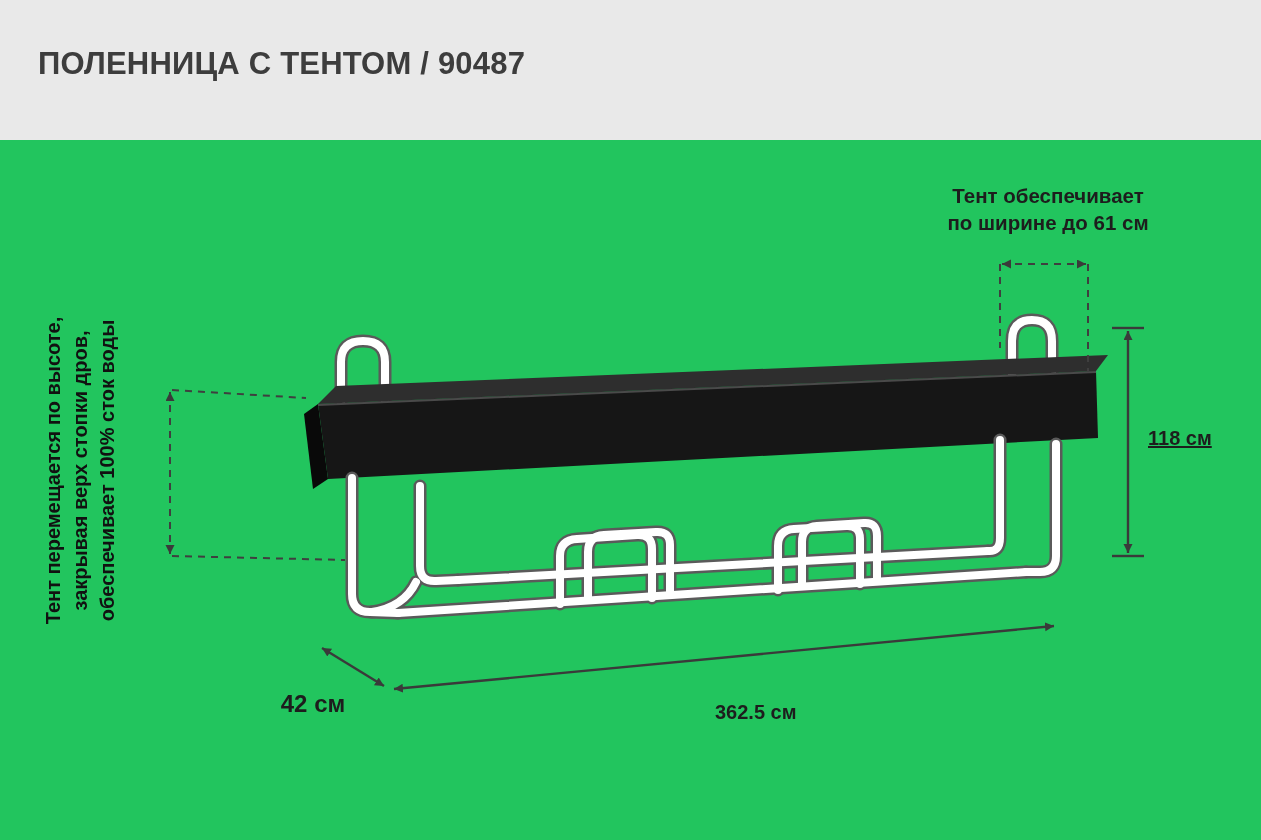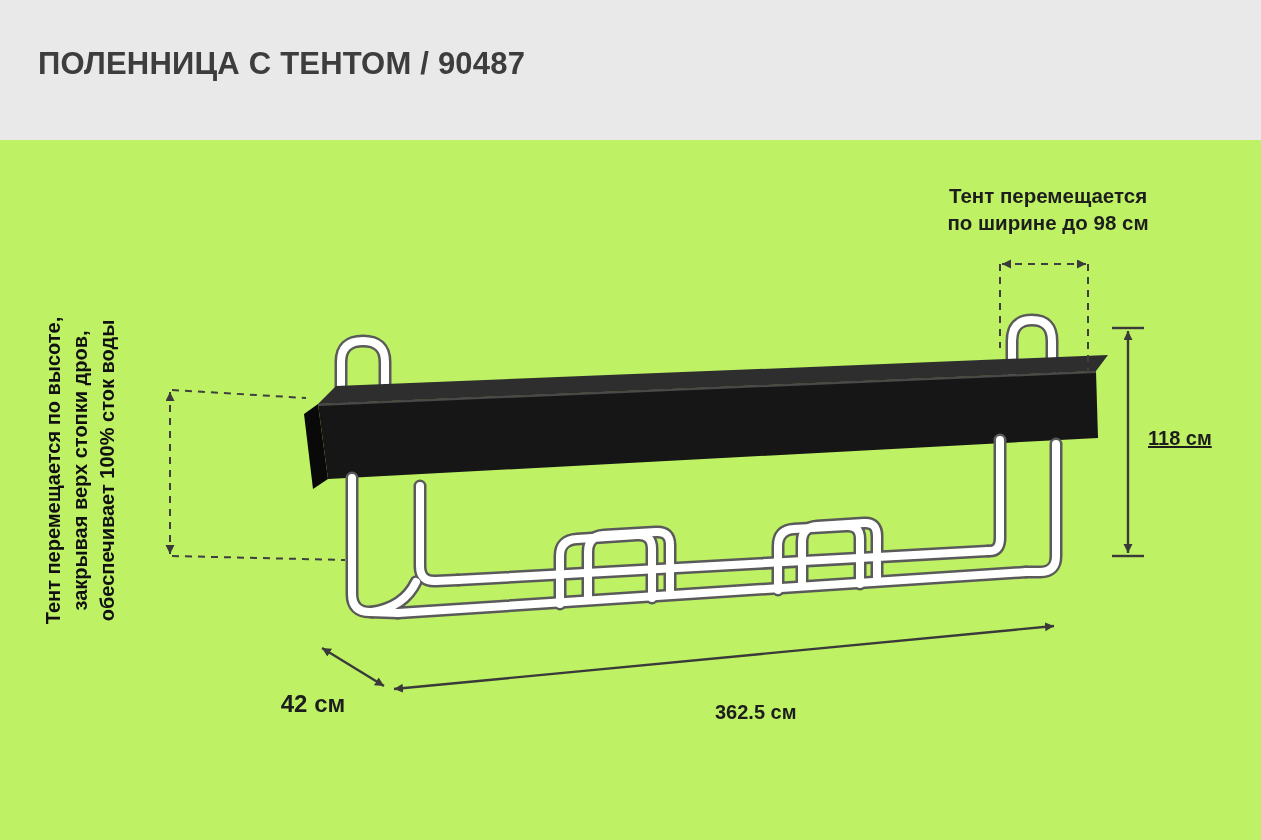--- a/index.html
+++ b/index.html
@@ -1,19 +1,19 @@
 <!DOCTYPE html>
 <html><head>
 <meta charset="utf-8">
 <style>
   html,body{margin:0;padding:0;background:#ffffff;}
   #page{
     position:relative;
     width:1261px;height:840px;
-    background:#bef264;
+    background:#22c55e;
     font-family:"Liberation Sans","DejaVu Sans",sans-serif;
     overflow:hidden;
     color:#2b2b2b;
   }
   
   .header{
     position:absolute;left:0;top:0;width:1261px;height:140px;
     background:#e9e9e9;
   }
   .title{
@@ -128,22 +128,22 @@
     <g>
       <line class="dim" x1="322" y1="648" x2="384" y2="686" marker-start="url(#arr)" marker-end="url(#arr)"></line>
     </g>
 
     <g>
       <line class="dim" x1="394" y1="689" x2="1054" y2="626" marker-start="url(#arr)" marker-end="url(#arr)"></line>
     </g>
   </svg>
 
   <div class="note note-tent-width">
-    <div>Тент перемещается</div>
-    <div>по ширине до 98 см</div>
+    <div>Тент обеспечивает</div>
+    <div>по ширине до 61 см</div>
   </div>
 
   <div class="note note-height">118 см</div>
   <div class="note note-depth">42 см</div>
   <div class="note note-length">362.5 см</div>
 
   <div class="note note-left">
     <div>Тент перемещается по высоте,</div>
     <div>закрывая верх стопки дров,</div>
     <div>обеспечивает 100% сток воды</div>

